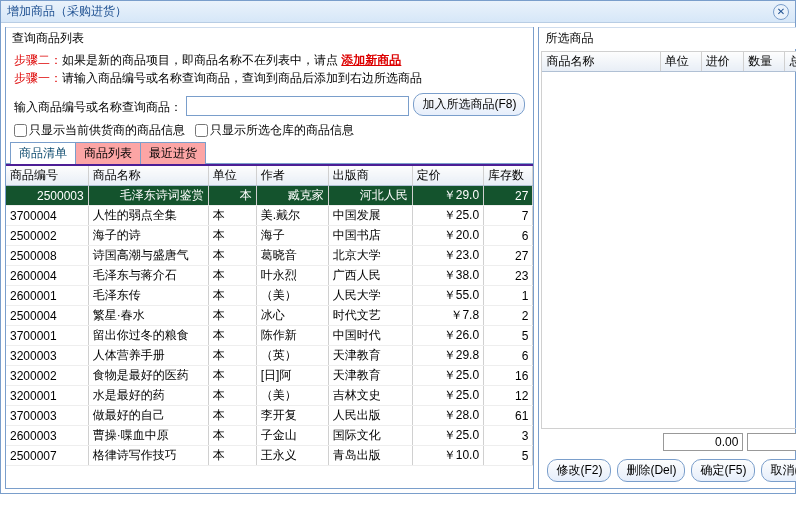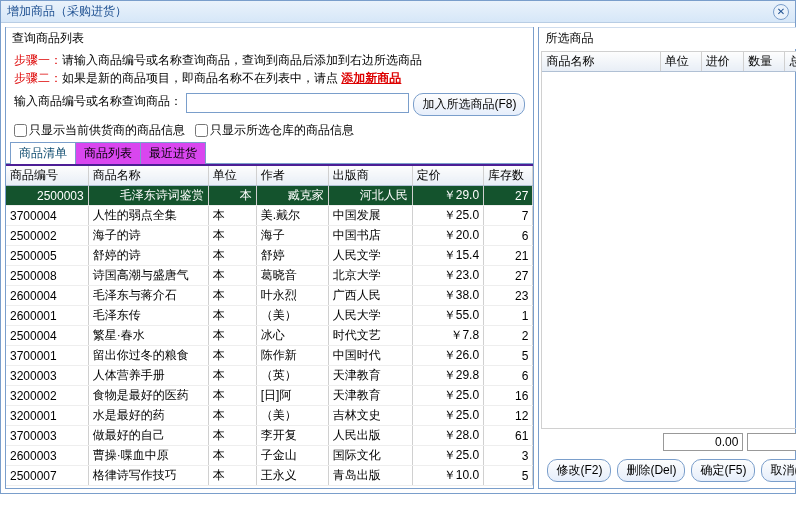--- a/index.html
+++ b/index.html
@@ -9,27 +9,27 @@
 .titlebar .title { flex: 1; }
 .close-btn { width: 16px; height: 16px; border: 1px solid #7a9ecb; border-radius: 50%; display: flex; align-items: center; justify-content: center; background: #eaf2fb; cursor: pointer; font-size: 10px; color: #1a4d8f; }
 .body { flex: 1; display: flex; padding: 4px; gap: 4px; min-height: 0; }
 .left-panel, .right-panel { border: 1px solid #7a9ecb; display: flex; flex-direction: column; min-height: 0; }
 .left-panel { flex: 1.05; }
 .right-panel { flex: 0.95; }
 .group-title { padding: 2px 6px; color: #000; background: #fff; }
 .instructions { padding: 2px 8px 4px 8px; line-height: 18px; }
 .step-label { color: #d00; font-weight: normal; }
 .add-link { color: #d00; font-weight: bold; text-decoration: underline; cursor: pointer; }
-.search-row { display: flex; align-items: flex-start; padding: 2px 8px 4px 8px; gap: 4px; }
+.search-row { display: flex; align-items: flex-end; padding: 2px 8px 4px 8px; gap: 4px; }
 .search-row input { flex: 1; border: 1px solid #7a9ecb; height: 20px; padding: 0 4px; background: #fff; }
 .btn { background: linear-gradient(#fdfdfd,#e6eefb); border: 1px solid #7a9ecb; border-radius: 10px; padding: 2px 8px; cursor: pointer; white-space: nowrap; color: #000; }
 .checks-row { padding: 2px 8px; display: flex; gap: 10px; align-items: center; }
 .checks-row label { display: flex; align-items: center; gap: 2px; cursor: pointer; }
 .tabs { display: flex; gap: 0; padding: 0 0 0 4px; border-bottom: 1px solid #7a9ecb; }
-.tab { padding: 2px 8px; border: 1px solid #7a9ecb; border-bottom: none; background: #d946ef; cursor: pointer; margin-right: -1px; position: relative; top: 1px; }
+.tab { padding: 2px 8px; border: 1px solid #7a9ecb; border-bottom: none; background: #fca5a5; cursor: pointer; margin-right: -1px; position: relative; top: 1px; }
 .tab.active { background: #fff; color: #0c4a6e; }
 .grid-wrap { flex: 1; overflow: auto; border-top: 2px solid #4c1d95; min-height: 0; }
 table { border-collapse: collapse; width: 100%; }
 th, td { border-right: 1px solid #d0d0d0; border-bottom: 1px solid #eee; padding: 1px 4px; white-space: nowrap; height: 18px; text-align: left; overflow: hidden; }
 th { background: linear-gradient(#fdfdfd,#e8eef6); border-bottom: 1px solid #b0c0d4; position: sticky; top: 0; font-weight: normal; }
 td.num { text-align: right; }
 tr.selected td { background: #14532d; color: #fff; padding-left: 31px; }
 .right-grid-wrap { flex: 1; border: 1px solid #d0d0d0; margin: 2px; overflow: auto; min-height: 0; }
 .totals-row { display: flex; justify-content: flex-end; padding: 2px 6px; gap: 4px; }
 .totals-row input { width: 80px; border: 1px solid #999; text-align: right; padding: 1px 4px; height: 18px; background: #fff; }
@@ -44,25 +44,25 @@
 <div class="window">
   <div class="titlebar">
     <span class="title">增加商品（采购进货）</span>
     <span class="close-btn">✕</span>
   </div>
   <div class="body">
     <div class="left-panel">
       <div class="group-title gt">查询商品列表</div>
       <div class="instructions">
         <div>
-          <span class="step-label">步骤一：</span><span>请输入商品编号或名称查询商品，查询到商品后添加到右边所选商品</span>
+          <span class="step-label">步骤二：</span><span>如果是新的商品项目，即商品名称不在列表中，请点</span>
+          <span class="add-link">添加新商品</span>
         </div>
         <div>
-          <span class="step-label">步骤二：</span><span>如果是新的商品项目，即商品名称不在列表中，请点</span>
-          <span class="add-link">添加新商品</span>
+          <span class="step-label">步骤一：</span><span>请输入商品编号或名称查询商品，查询到商品后添加到右边所选商品</span>
         </div>
       </div>
       <div class="search-row">
         <span>输入商品编号或名称查询商品：</span>
         <input type="text" value="" style="">
         <button class="btn">加入所选商品(F8)</button>
       </div>
       <div class="checks-row">
         <label>
             <input type="checkbox" style="">
@@ -113,29 +113,20 @@
               <tr>
                 <td>2500002</td>
                 <td>海子的诗</td>
                 <td>本</td>
                 <td>海子</td>
                 <td>中国书店</td>
                 <td class="num">￥20.0</td>
                 <td class="num">6</td>
               </tr>
               <tr>
-                <td>2500005</td>
-                <td>舒婷的诗</td>
-                <td>本</td>
-                <td>舒婷</td>
-                <td>人民文学</td>
-                <td class="num">￥15.4</td>
-                <td class="num">21</td>
-              </tr>
-              <tr>
                 <td>2500008</td>
                 <td>诗国高潮与盛唐气</td>
                 <td>本</td>
                 <td>葛晓音</td>
                 <td>北京大学</td>
                 <td class="num">￥23.0</td>
                 <td class="num">27</td>
               </tr>
               <tr>
                 <td>2600004</td>

